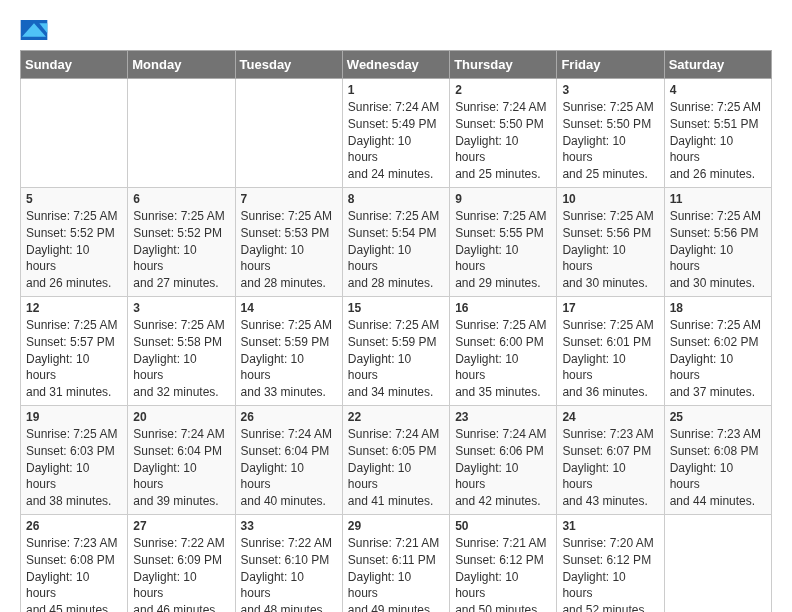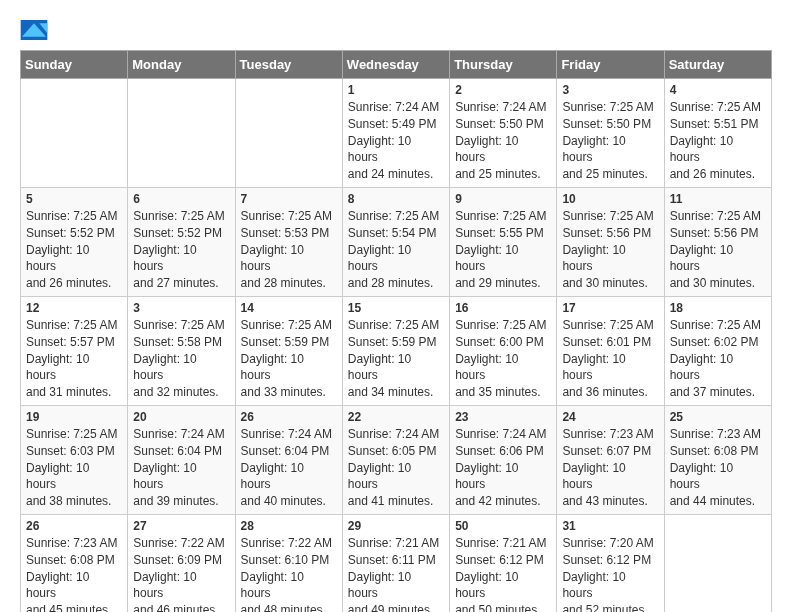--- a/index.html
+++ b/index.html
@@ -316,21 +316,21 @@
 and 45 minutes.</div>
         </td>
         <td>
           <span class="day-number">27</span>
           <div class="day-info" style="white-space: pre-line;">Sunrise: 7:22 AM
 Sunset: 6:09 PM
 Daylight: 10 hours
 and 46 minutes.</div>
         </td>
         <td>
-          <span class="day-number">28</span>
+          <span class="day-number">33</span>
           <div class="day-info" style="white-space: pre-line;">Sunrise: 7:22 AM
 Sunset: 6:10 PM
 Daylight: 10 hours
 and 48 minutes.</div>
         </td>
         <td>
           <span class="day-number">29</span>
           <div class="day-info" style="white-space: pre-line;">Sunrise: 7:21 AM
 Sunset: 6:11 PM
 Daylight: 10 hours

